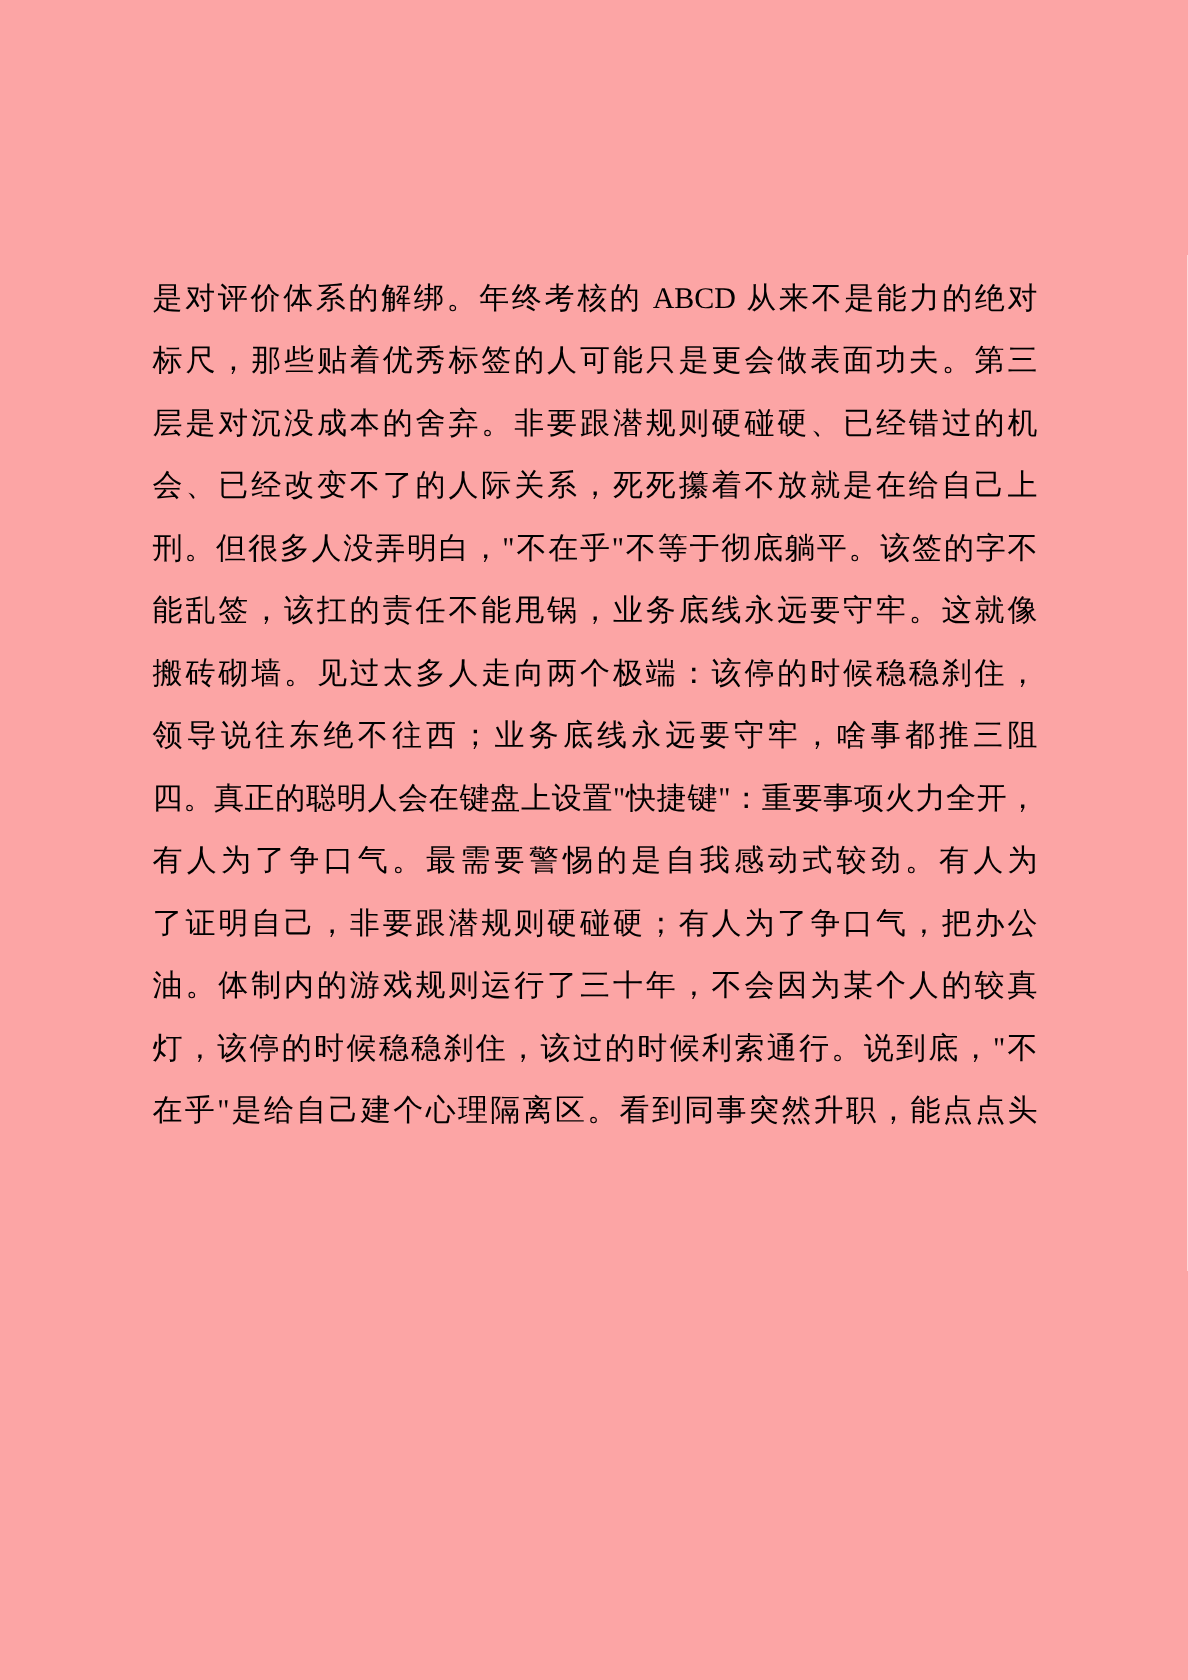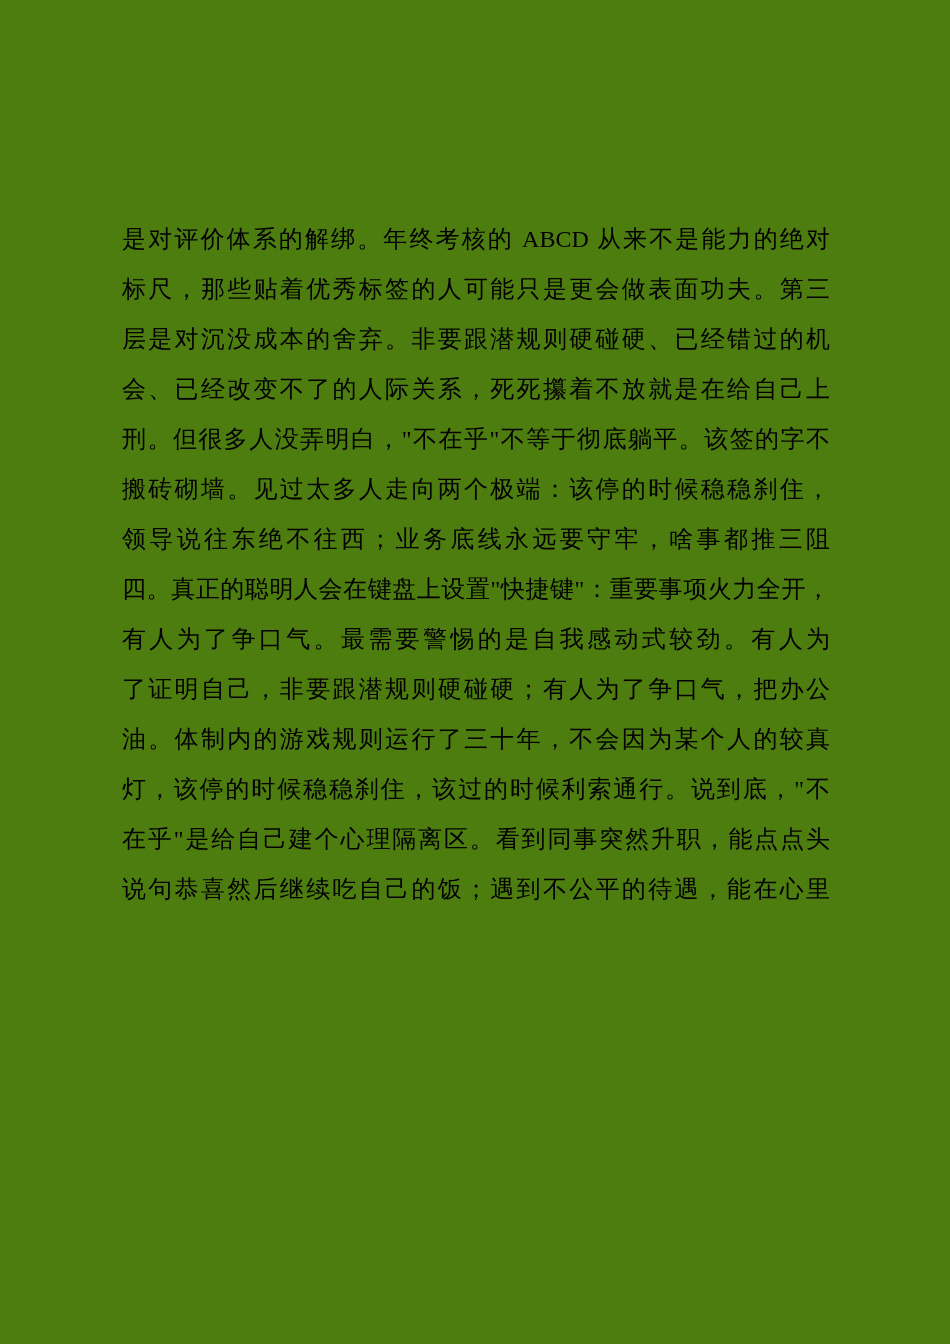--- a/index.html
+++ b/index.html
@@ -4,21 +4,21 @@
 <style>
   html, body {
     margin: 0;
     padding: 0;
     background: #ffffff;
   }
   .page {
     position: relative;
     width: 950px;
     height: 1344px;
-    background: #4d7c0f;
+    background: #fca5a5;
     overflow: hidden;
     font-family: "Liberation Serif", "DejaVu Serif", serif;
   }
   .text-block {
     position: absolute;
     left: 122px;
     top: 214px;
     width: 708px;
   }
   .text-line {
@@ -35,23 +35,23 @@
 </head>
 <body>
 
 <div class="page">
   <div class="text-block">
       <div class="text-line">是对评价体系的解绑。年终考核的 ABCD 从来不是能力的绝对</div>
       <div class="text-line">标尺，那些贴着优秀标签的人可能只是更会做表面功夫。第三</div>
       <div class="text-line">层是对沉没成本的舍弃。非要跟潜规则硬碰硬、已经错过的机</div>
       <div class="text-line">会、已经改变不了的人际关系，死死攥着不放就是在给自己上</div>
       <div class="text-line">刑。但很多人没弄明白，"不在乎"不等于彻底躺平。该签的字不</div>
+      <div class="text-line">能乱签，该扛的责任不能甩锅，业务底线永远要守牢。这就像</div>
       <div class="text-line">搬砖砌墙。见过太多人走向两个极端：该停的时候稳稳刹住，</div>
       <div class="text-line">领导说往东绝不往西；业务底线永远要守牢，啥事都推三阻</div>
       <div class="text-line">四。真正的聪明人会在键盘上设置"快捷键"：重要事项火力全开，</div>
       <div class="text-line">有人为了争口气。最需要警惕的是自我感动式较劲。有人为</div>
       <div class="text-line">了证明自己，非要跟潜规则硬碰硬；有人为了争口气，把办公</div>
       <div class="text-line">油。体制内的游戏规则运行了三十年，不会因为某个人的较真</div>
       <div class="text-line">灯，该停的时候稳稳刹住，该过的时候利索通行。说到底，"不</div>
       <div class="text-line">在乎"是给自己建个心理隔离区。看到同事突然升职，能点点头</div>
-      <div class="text-line">说句恭喜然后继续吃自己的饭；遇到不公平的待遇，能在心里</div>
     </div>
 </div>
 
 </body></html>

